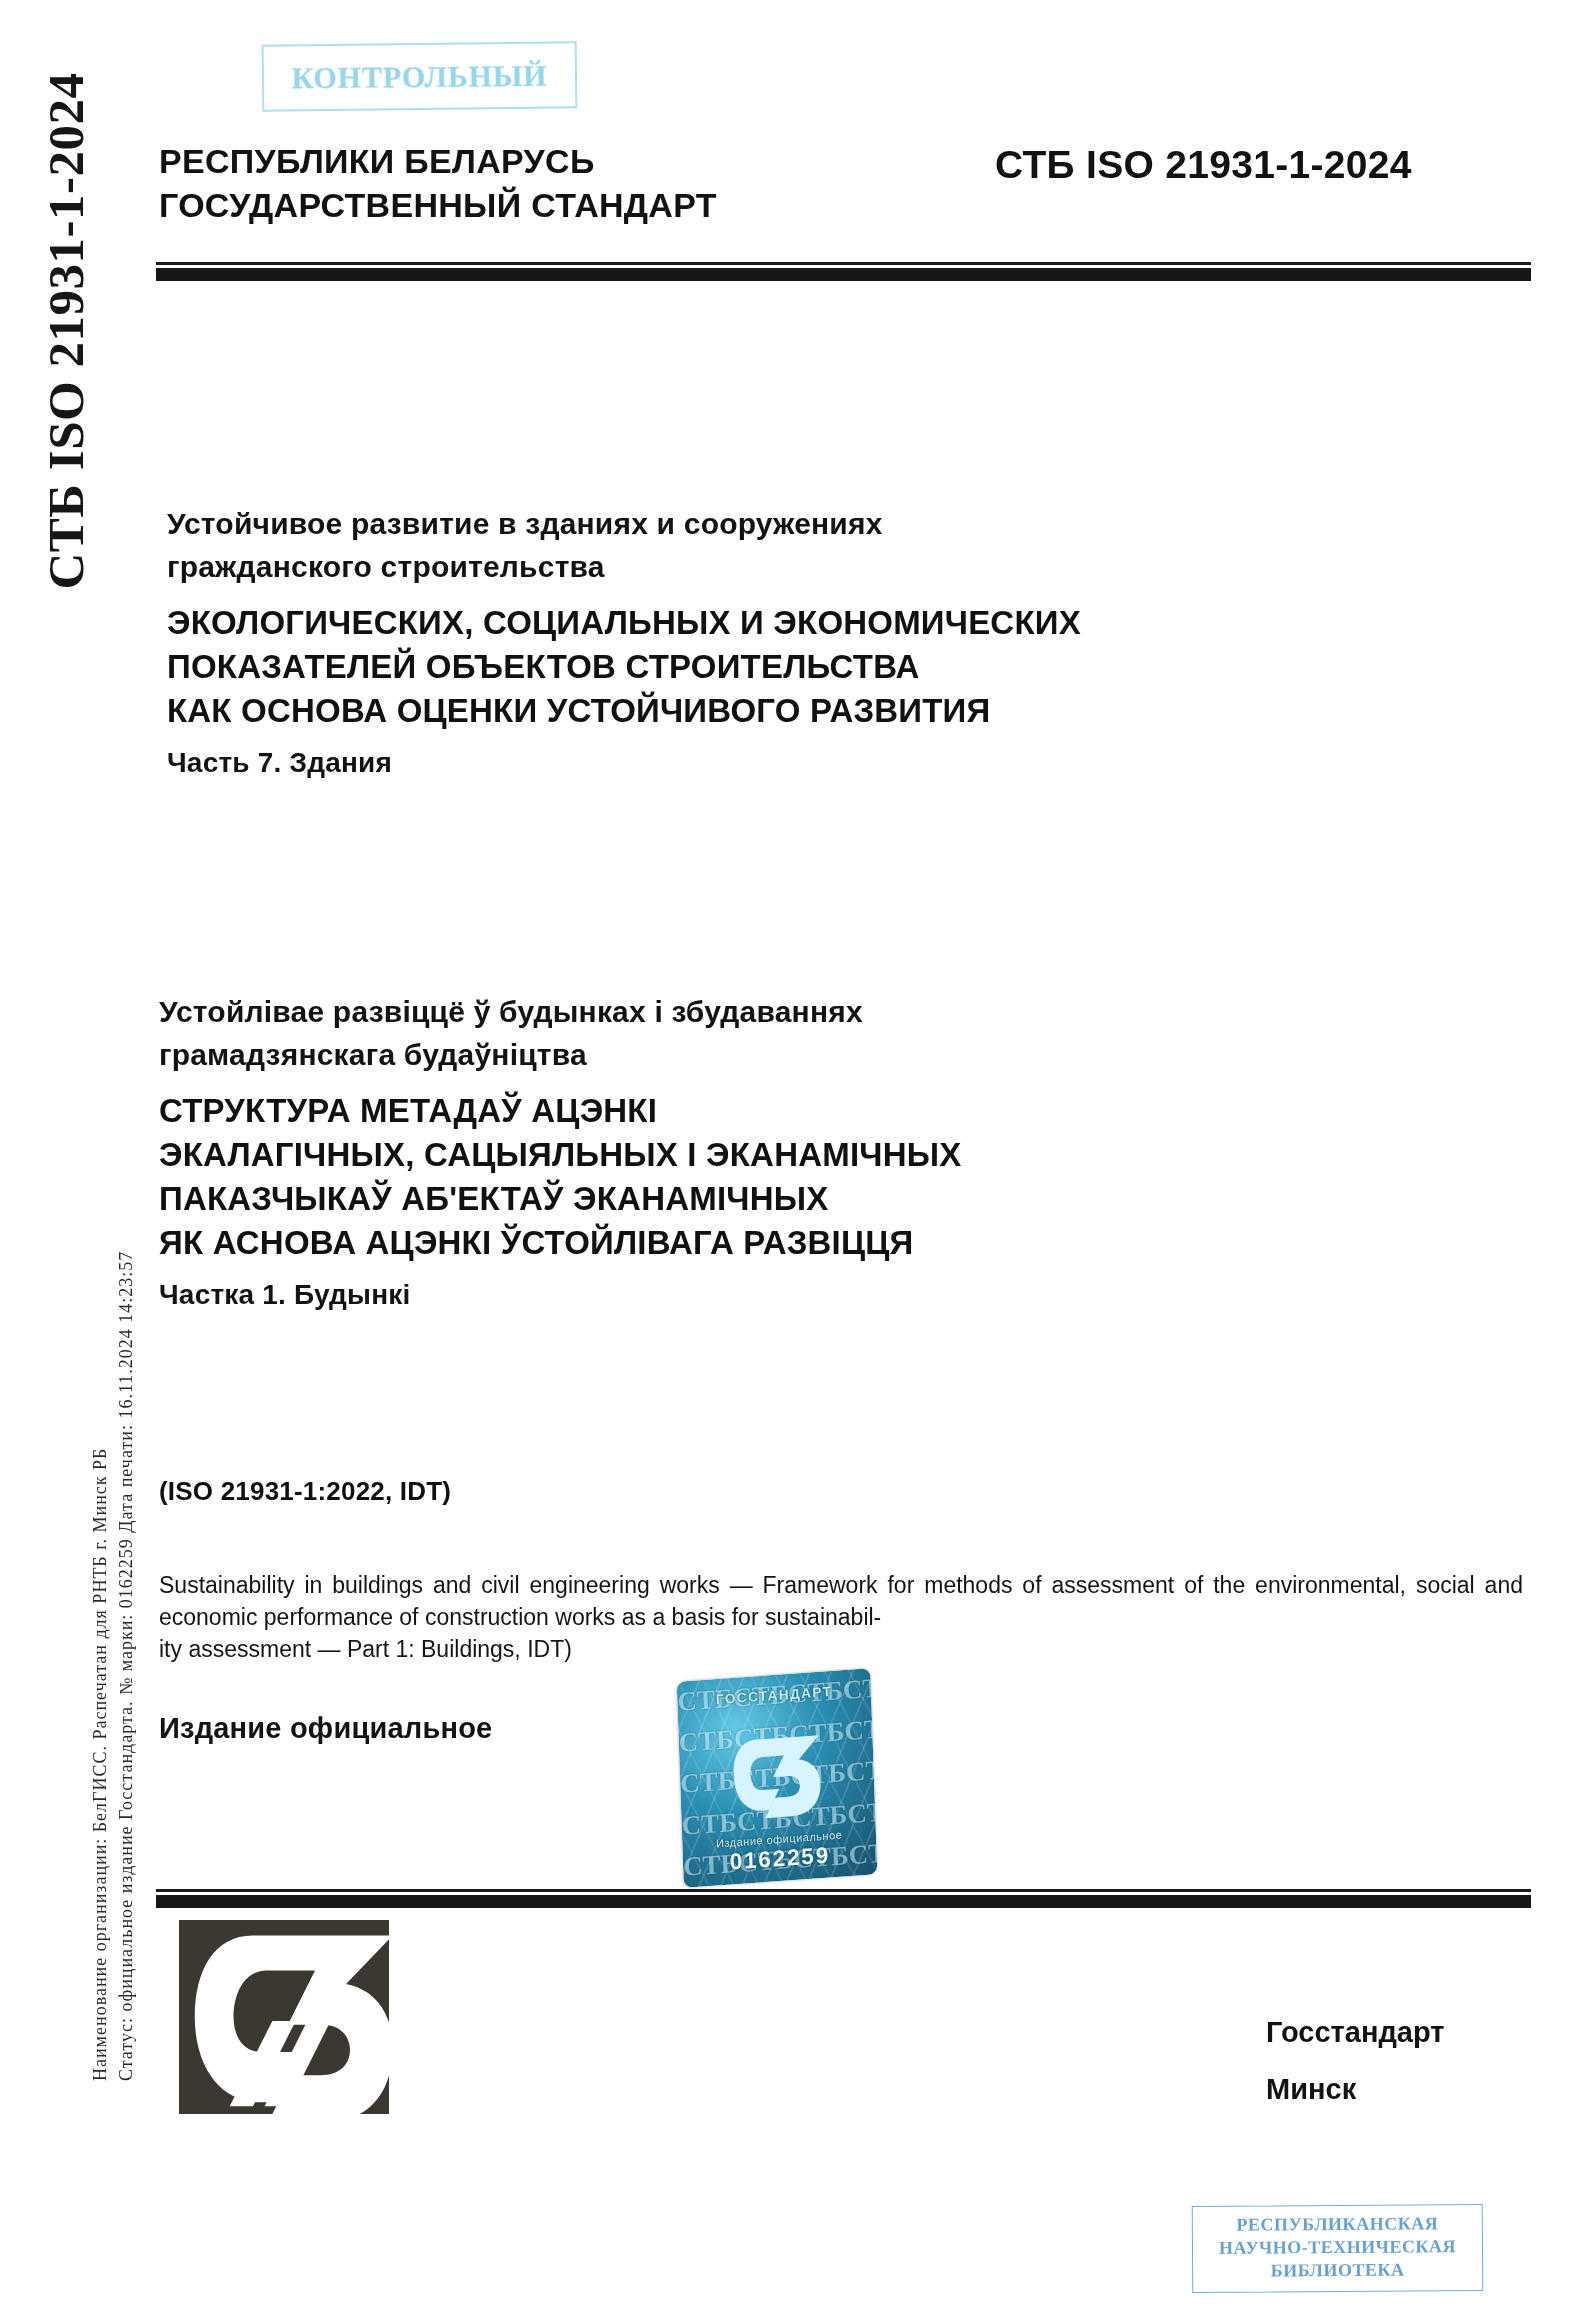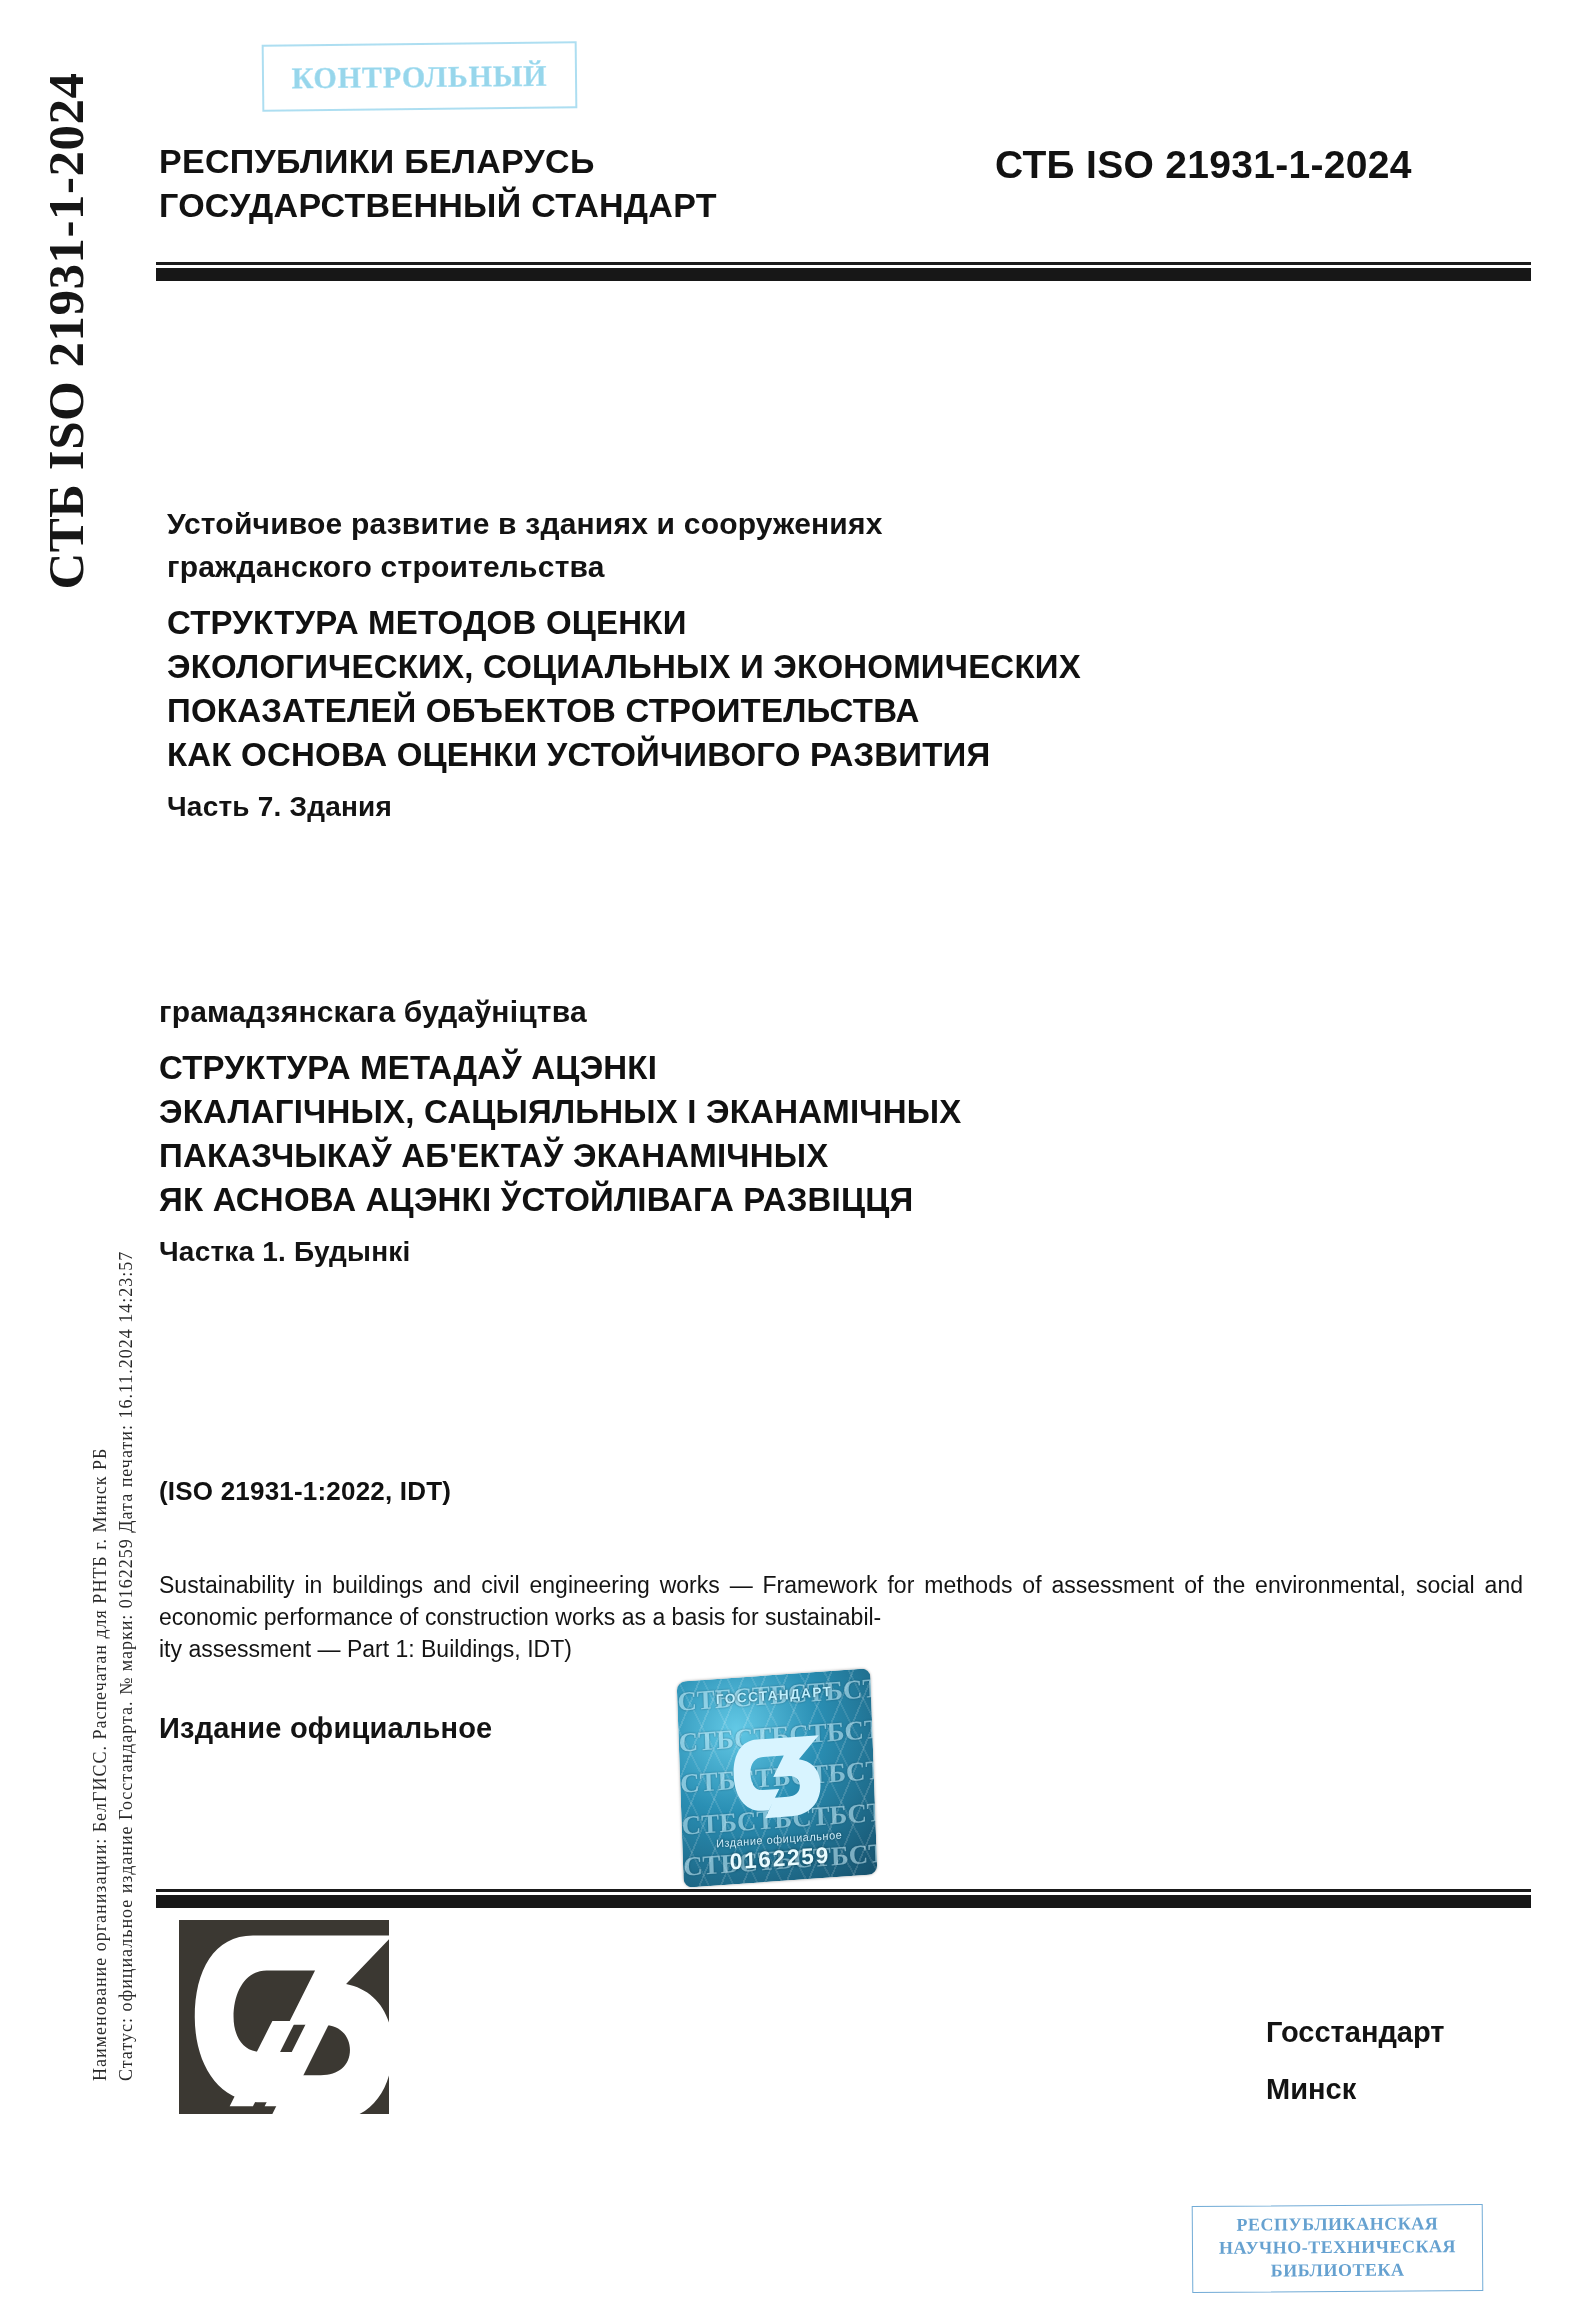--- a/index.html
+++ b/index.html
@@ -306,30 +306,30 @@
     <div class="gap"></div>
     <div class="thick"></div>
   </div>
 
   <div class="lang-block block-ru">
     <div class="t-sub">
       <div>Устойчивое развитие в зданиях и сооружениях</div>
       <div>гражданского строительства</div>
     </div>
     <div class="t-main">
-      <div>СТРУКТУРА МЕТОДОВ ОЦЕНКИ</div>
       <div>ЭКОЛОГИЧЕСКИХ, СОЦИАЛЬНЫХ И ЭКОНОМИЧЕСКИХ</div>
       <div>ПОКАЗАТЕЛЕЙ ОБЪЕКТОВ СТРОИТЕЛЬСТВА</div>
       <div>КАК ОСНОВА ОЦЕНКИ УСТОЙЧИВОГО РАЗВИТИЯ</div>
     </div>
     <div class="t-part">Часть 7. Здания</div>
   </div>
 
   <div class="lang-block block-by">
     <div class="t-sub">
+      <div>Устойлівае развіццё ў будынках і збудаваннях</div>
       <div>грамадзянскага будаўніцтва</div>
     </div>
     <div class="t-main">
       <div>СТРУКТУРА МЕТАДАЎ АЦЭНКІ</div>
       <div>ЭКАЛАГІЧНЫХ, САЦЫЯЛЬНЫХ І ЭКАНАМІЧНЫХ</div>
       <div>ПАКАЗЧЫКАЎ АБ'ЕКТАЎ ЭКАНАМІЧНЫХ</div>
       <div>ЯК АСНОВА АЦЭНКІ ЎСТОЙЛІВАГА РАЗВІЦЦЯ</div>
     </div>
     <div class="t-part">Частка 1. Будынкі</div>
   </div>

